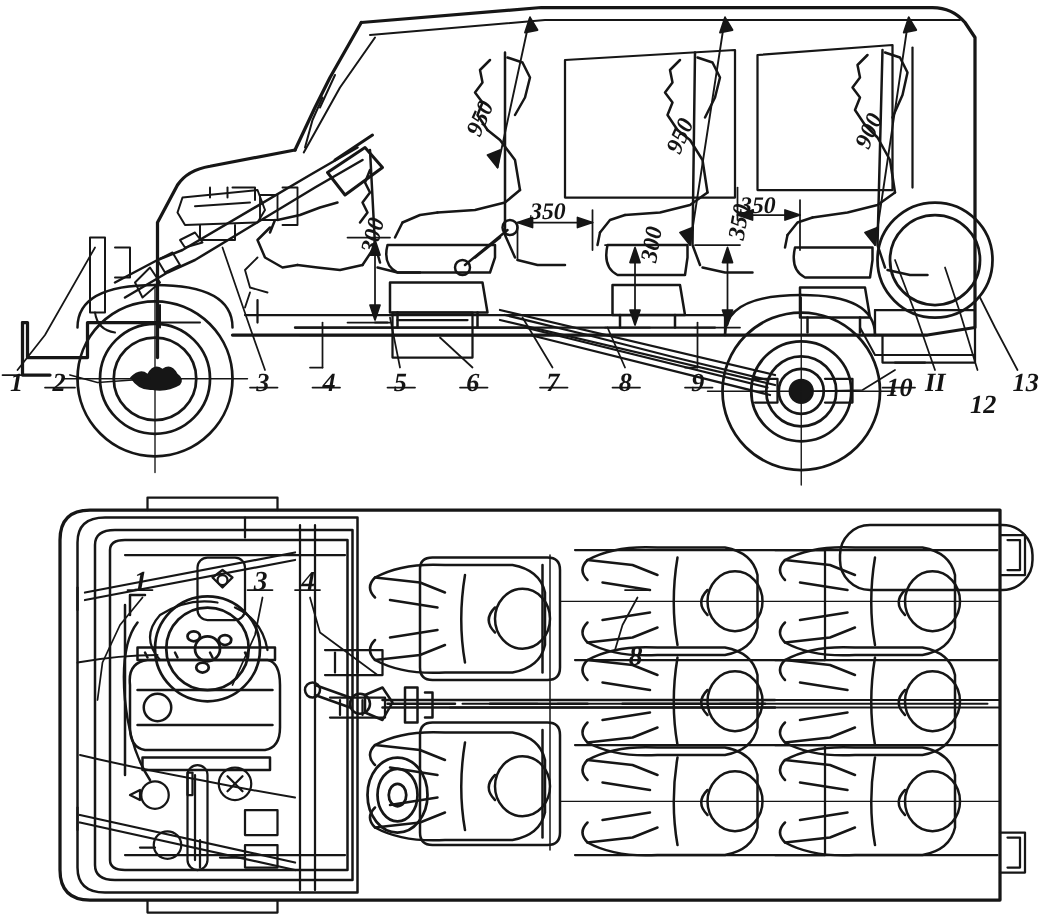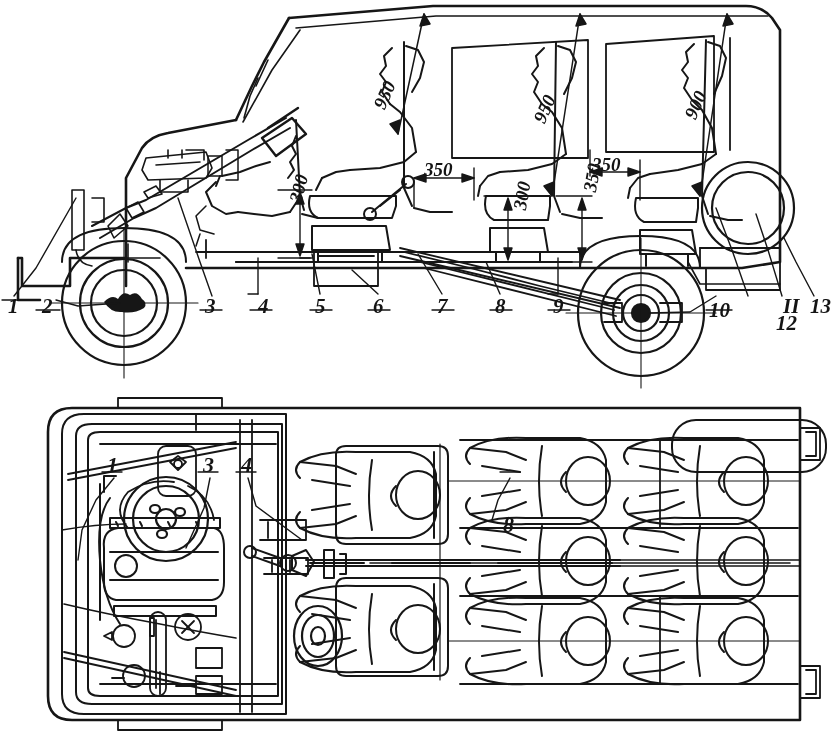--- a/index.html
+++ b/index.html
@@ -353,21 +353,21 @@
   <div class="callout" style="left:8px;  top:296px;">1</div>
   <div class="callout" style="left:42px; top:296px;">2</div>
   <div class="callout" style="left:205px;top:296px;">3</div>
   <div class="callout" style="left:258px;top:296px;">4</div>
   <div class="callout" style="left:315px;top:296px;">5</div>
   <div class="callout" style="left:373px;top:296px;">6</div>
   <div class="callout" style="left:437px;top:296px;">7</div>
   <div class="callout" style="left:495px;top:296px;">8</div>
   <div class="callout" style="left:553px;top:296px;">9</div>
   <div class="callout" style="left:709px;top:300px;">10</div>
-  <div class="callout" style="left:783px;top:296px;">II</div>
+  <div class="callout" style="left:740px;top:296px;">II</div>
   <div class="callout" style="left:776px;top:313px;">12</div>
   <div class="callout" style="left:810px;top:296px;text-align:center;">13</div>
 
   <div class="dim" style="left:370px;top:104px;transform:rotate(-66deg);">950</div>
   <div class="dim" style="left:286px;top:200px;transform:rotate(-76deg);">300</div>
   <div class="dim" style="left:424px;top:160px;">350</div>
   <div class="dim" style="left:530px;top:118px;transform:rotate(-66deg);">950</div>
   <div class="dim" style="left:510px;top:208px;transform:rotate(-80deg);">300</div>
   <div class="dim" style="left:580px;top:190px;transform:rotate(-80deg);">350</div>
   <div class="dim" style="left:592px;top:155px;">350</div>

